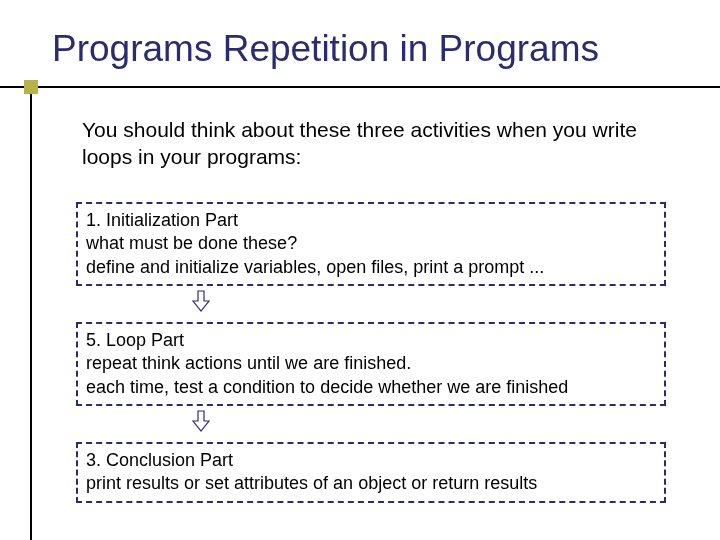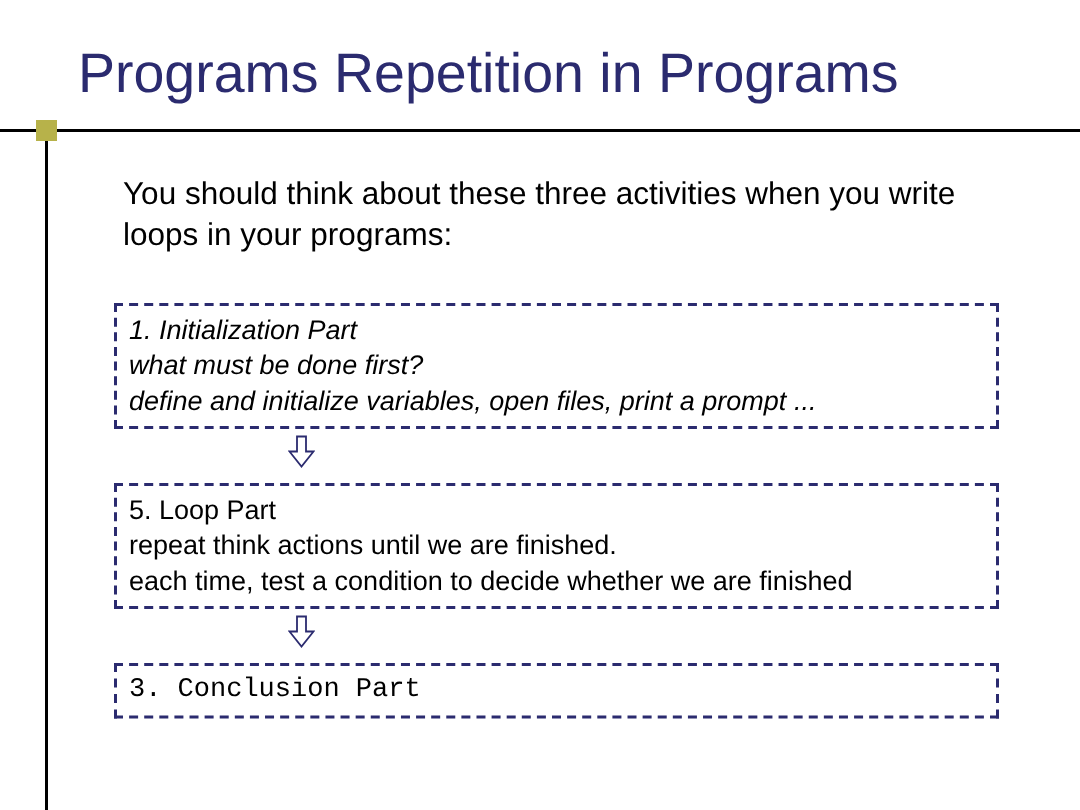--- a/index.html
+++ b/index.html
@@ -54,23 +54,23 @@
   .box {
     position: absolute;
     left: 76px;
     width: 590px;
     border: 2px dashed #2b2b6f;
     padding: 5px 8px;
     font-size: 18px;
     color: #000;
     line-height: 1.3;
   }
-  .box1 { top: 202px; font-style: italic; }
+  .box1 { top: 202px; }
   .box2 { top: 322px; }
-  .box3 { top: 442px; font-family: Liberation Mono, monospace; }
+  .box3 { top: 442px; }
   .arrow {
     position: absolute;
     left: 192px;
     width: 18px;
     height: 22px;
   }
   .arrow1 { top: 290px; }
   .arrow2 { top: 410px; }
   .arrow svg { display: block; }
 </style>
@@ -79,21 +79,21 @@
 
 <div class="title">Programs Repetition in Programs</div>
 <div class="hr-line"></div>
 <div class="vr-line"></div>
 <div class="accent"></div>
 
 <div class="intro">You should think about these three activities when you write loops in your programs:</div>
 
 <div class="box box1">
   <div>1.  Initialization Part</div>
-  <div>what must be done first?</div>
+  <div>what must be done these?</div>
   <div>define and initialize variables, open files, print a prompt ...</div>
 </div>
 
 <div class="arrow arrow1">
   <svg width="18" height="22" viewBox="0 0 18 22">
     <path d="M6 1 L12 1 L12 11 L17 11 L9 21 L1 11 L6 11 Z" fill="none" stroke="#2b2b6f" stroke-width="1.2"></path>
   </svg>
 </div>
 
 <div class="box box2">
@@ -103,13 +103,14 @@
 </div>
 
 <div class="arrow arrow2">
   <svg width="18" height="22" viewBox="0 0 18 22">
     <path d="M6 1 L12 1 L12 11 L17 11 L9 21 L1 11 L6 11 Z" fill="none" stroke="#2b2b6f" stroke-width="1.2"></path>
   </svg>
 </div>
 
 <div class="box box3">
   <div>3.  Conclusion Part</div>
+  <div>print results or set attributes of an object or return results</div>
 </div>
 
 </body></html>

